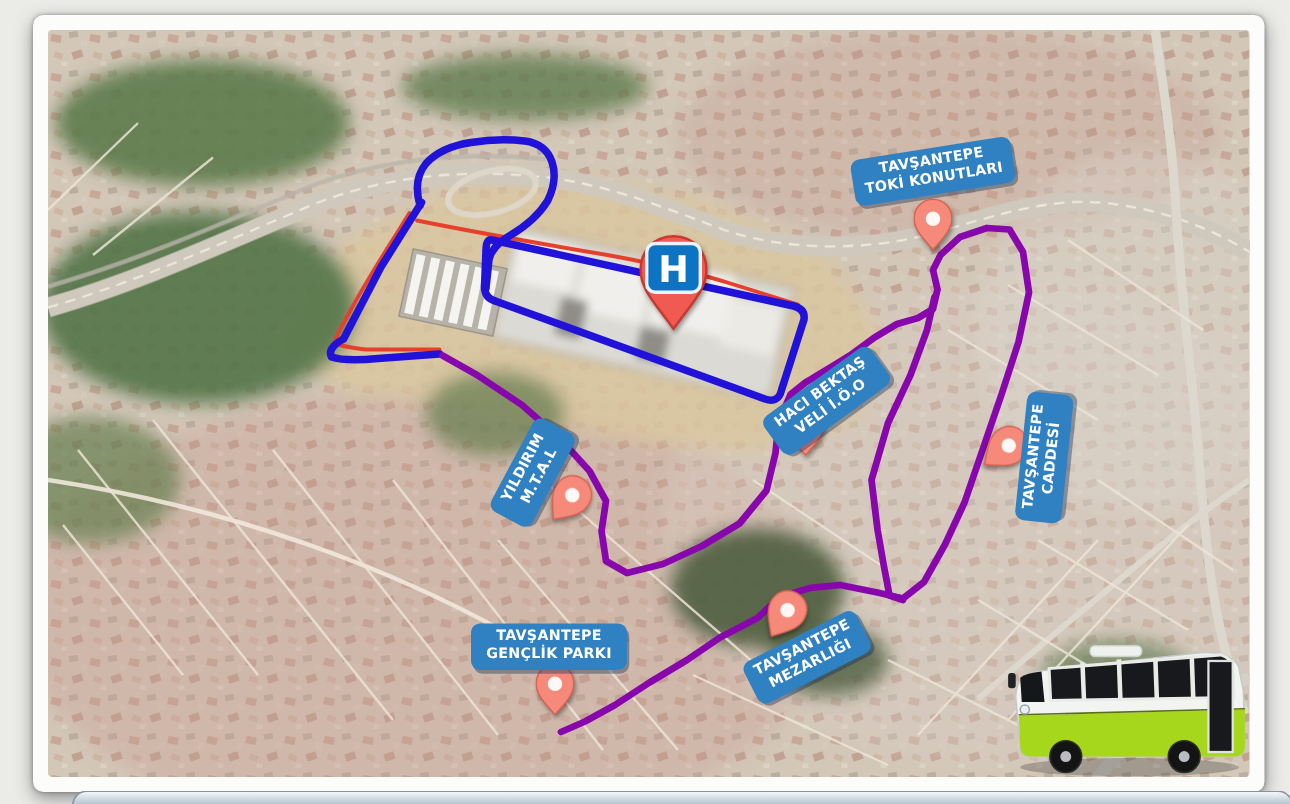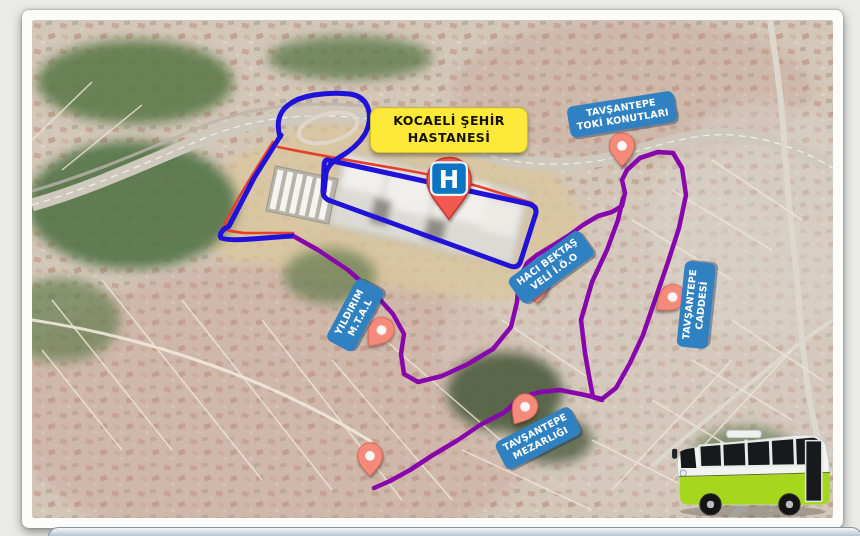--- a/index.html
+++ b/index.html
@@ -206,26 +206,26 @@
     </div>
 
     <div class="pin big" style="left:417px;top:162px;">
       <svg width="52" height="72" viewBox="-16 -27 32 44">
         <path d="M0,-24 C-8.5,-24 -13.5,-17.5 -13.5,-10 C-13.5,-2.5 -8,3 0,14 C8,3 13.5,-2.5 13.5,-10 C13.5,-17.5 8.5,-24 0,-24 Z" style="fill:var(--pin-h)" stroke="#c8382e" stroke-width="1"></path>
         <rect x="-11" y="-21" width="22" height="20" rx="3.5" style="fill:var(--hicon)" stroke="#eaf4ff" stroke-width="1.4"></rect>
         <text y="-5.2" text-anchor="middle" font-size="15" font-weight="bold" fill="#ffffff">H</text>
       </svg>
     </div>
 
-    <div class="title-label" style="left:417px;top:110px;width:140px;">KOCAELİ ŞEHİR HASTANESİ</div>
     <div class="loc-label" style="left:590px;top:94px;width:96px;--rot:-9deg;">TAVŞANTEPE TOKİ KONUTLARI</div>
     <div class="loc-label" style="left:519px;top:247px;width:76px;--rot:-36deg;">HACI BEKTAŞ VELİ İ.Ö.O</div>
     <div class="loc-label" style="left:323px;top:295px;width:58px;--rot:-62deg;">YILDIRIM M.T.A.L</div>
     <div class="loc-label" style="left:664px;top:285px;width:74px;--rot:-84deg;">TAVŞANTEPE CADDESİ</div>
     <div class="loc-label" style="left:506px;top:418px;width:72px;--rot:-27deg;">TAVŞANTEPE MEZARLIĞI</div>
+    <div class="loc-label" style="left:334px;top:411px;width:92px;">TAVŞANTEPE GENÇLİK PARKI</div>
   </div>
 </div>
 
 <svg class="bus" viewBox="0 0 170 100">
   <ellipse cx="86" cy="90" rx="72" ry="6" fill="rgba(40,40,40,.28)"></ellipse>
   <path d="M14,76 L11,44 Q11,30 24,27 L128,15 Q152,12 158,24 L161,40 L162,76 Q162,83 154,83 L22,83 Q14,83 14,76 Z" fill="#f2f4f2" stroke="#c3c8c3" stroke-width="1"></path>
   <path d="M13,56 L162,52 L162,76 Q162,83 154,83 L22,83 Q14,83 14,76 Z" style="fill:var(--busgreen)"></path>
   <path d="M13,55.5 L162,51.5" stroke="#5c6e15" stroke-width="1"></path>
   <path d="M15,47 L14,31 Q18,28 28,27 L30,47 Z" fill="#15181a"></path>
   <path d="M34,46 L33,25 L146,16 Q153,18 154,24 L155,44 Z" fill="#17191c" stroke="#e8ebe8" stroke-width="2"></path>

